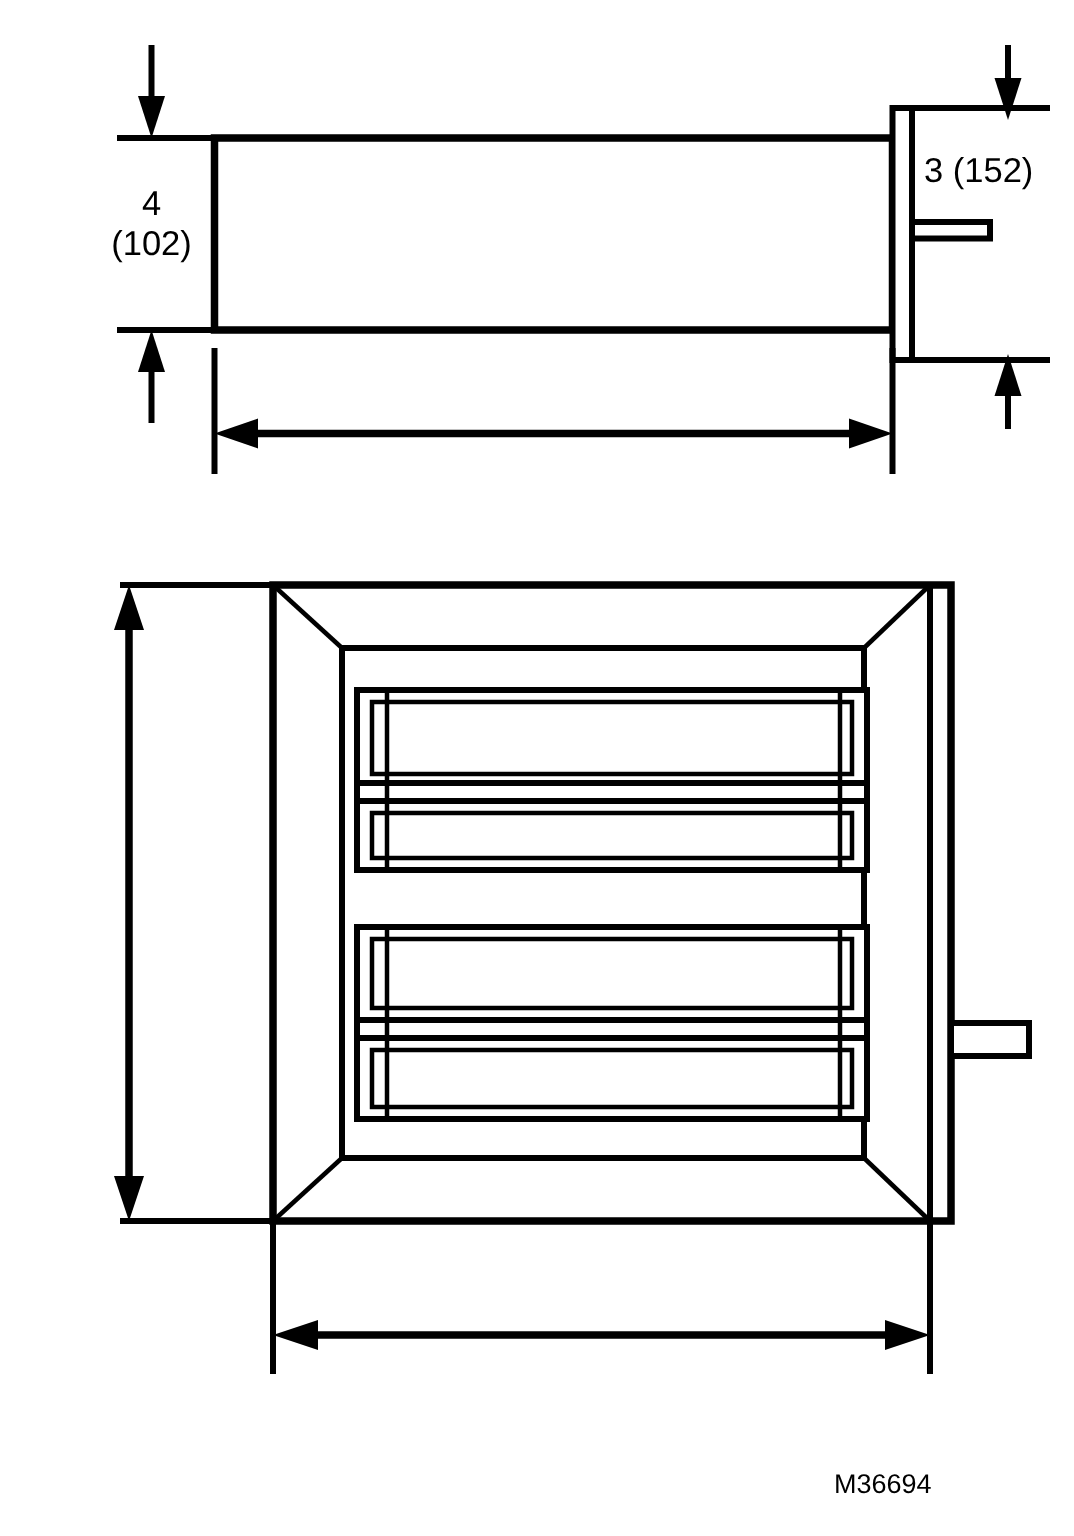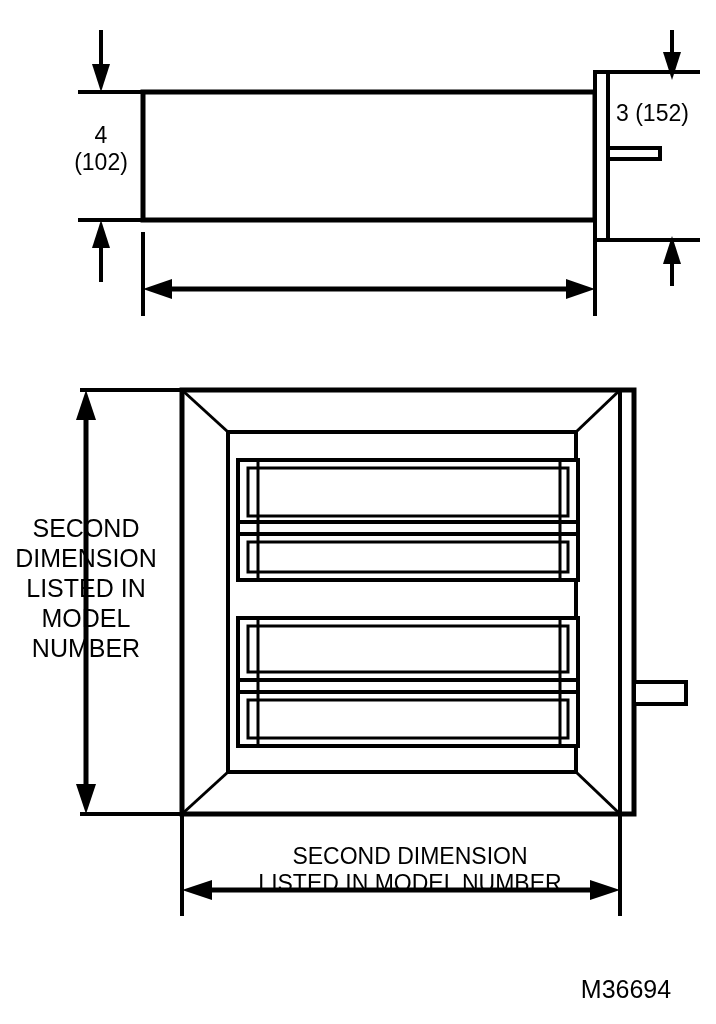--- a/index.html
+++ b/index.html
@@ -66,22 +66,22 @@
   }
   #lbl-second-dim-h {
     left: 190px;
     top: 843px;
     width: 440px;
   }
   #lbl-code {
     left: 556px;
     top: 976px;
     width: 140px;
-    text-align: center;
-    font-size: 25px;
+    text-align: left;
+    font-size: 18px;
   }
 </style>
 </head>
 <body>
 
 <div id="stage">
 
   <svg id="drawing" viewBox="0 0 716 1024" xmlns="http://www.w3.org/2000/svg">
 
     <g stroke="#000" fill="none" stroke-width="4">
@@ -179,24 +179,17 @@
       <polygon points="620,890 590,880 590,900" stroke="none"></polygon>
     </g>
   </svg>
 
   <div class="lbl" id="lbl-4-102">4
 (102)</div>
 
   <div class="lbl" id="lbl-6-152">3 (152)</div>
 
 
-  <div class="lbl big" id="lbl-second-dim-v">SECOND
-DIMENSION
-LISTED IN
-MODEL
-NUMBER</div>
 
-  <div class="lbl" id="lbl-second-dim-h">SECOND DIMENSION
-LISTED IN MODEL NUMBER</div>
 
   <div class="lbl" id="lbl-code">M36694</div>
 
 </div>
 
 </body></html>

